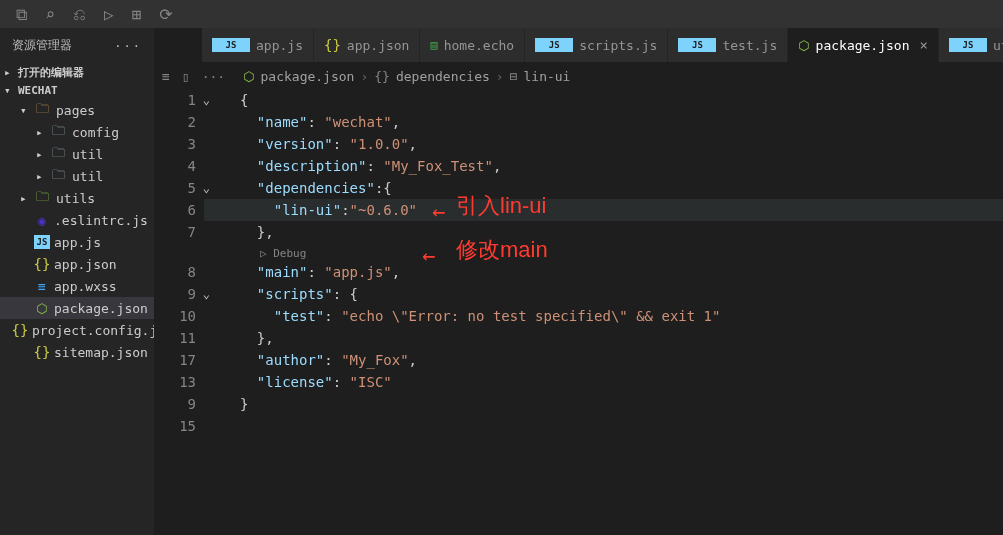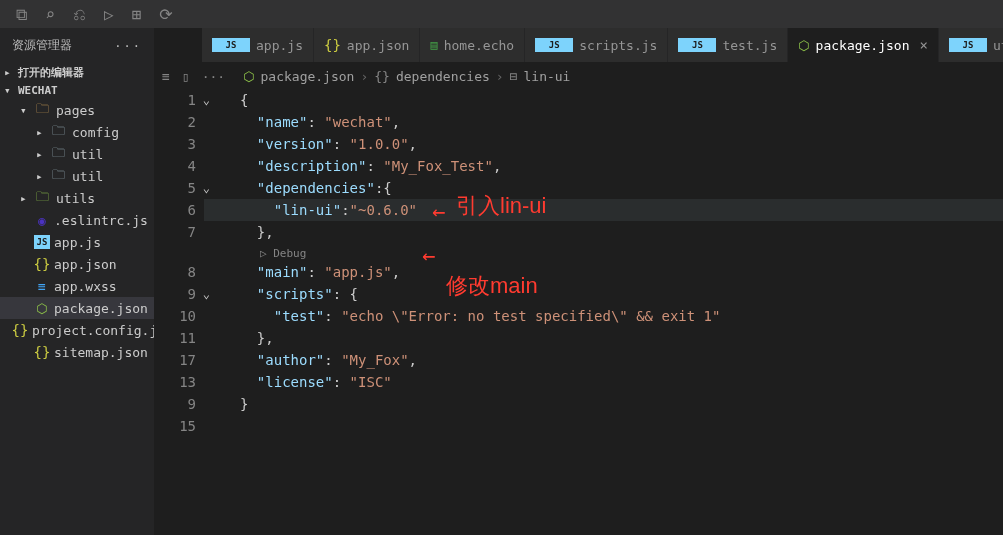--- a/index.html
+++ b/index.html
@@ -231,16 +231,16 @@
           <div class="code-line">  <span class="s-punc">}</span><span class="s-punc">,</span></div>
           <div class="code-line">  <span class="s-key">"author"</span><span class="s-punc">:</span> <span class="s-str">"My_Fox"</span><span class="s-punc">,</span></div>
           <div class="code-line">  <span class="s-key">"license"</span><span class="s-punc">:</span> <span class="s-str">"ISC"</span></div>
           <div class="code-line"><span class="s-punc">}</span></div>
           <div class="code-line"></div>
         </div>
 
       <div class="arrow" style="top:112px; left:278px;">←</div>
       <div class="annot" style="top:106px; left:302px;">引入lin-ui</div>
       <div class="arrow" style="top:156px; left:268px;">←</div>
-      <div class="annot" style="top:150px; left:292px;margin-top:36px;">修改main</div>
+      <div class="annot" style="top:150px; left:302px;">修改main</div>
     </div>
   </div>
 </div>
 
 </body></html>

